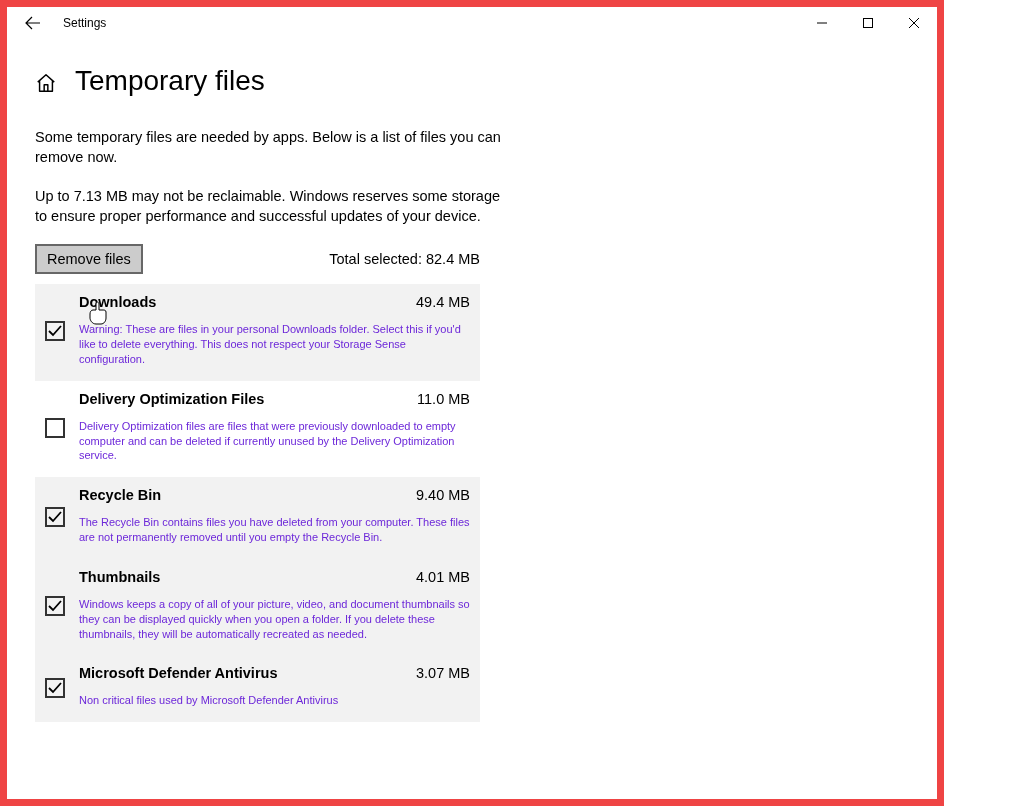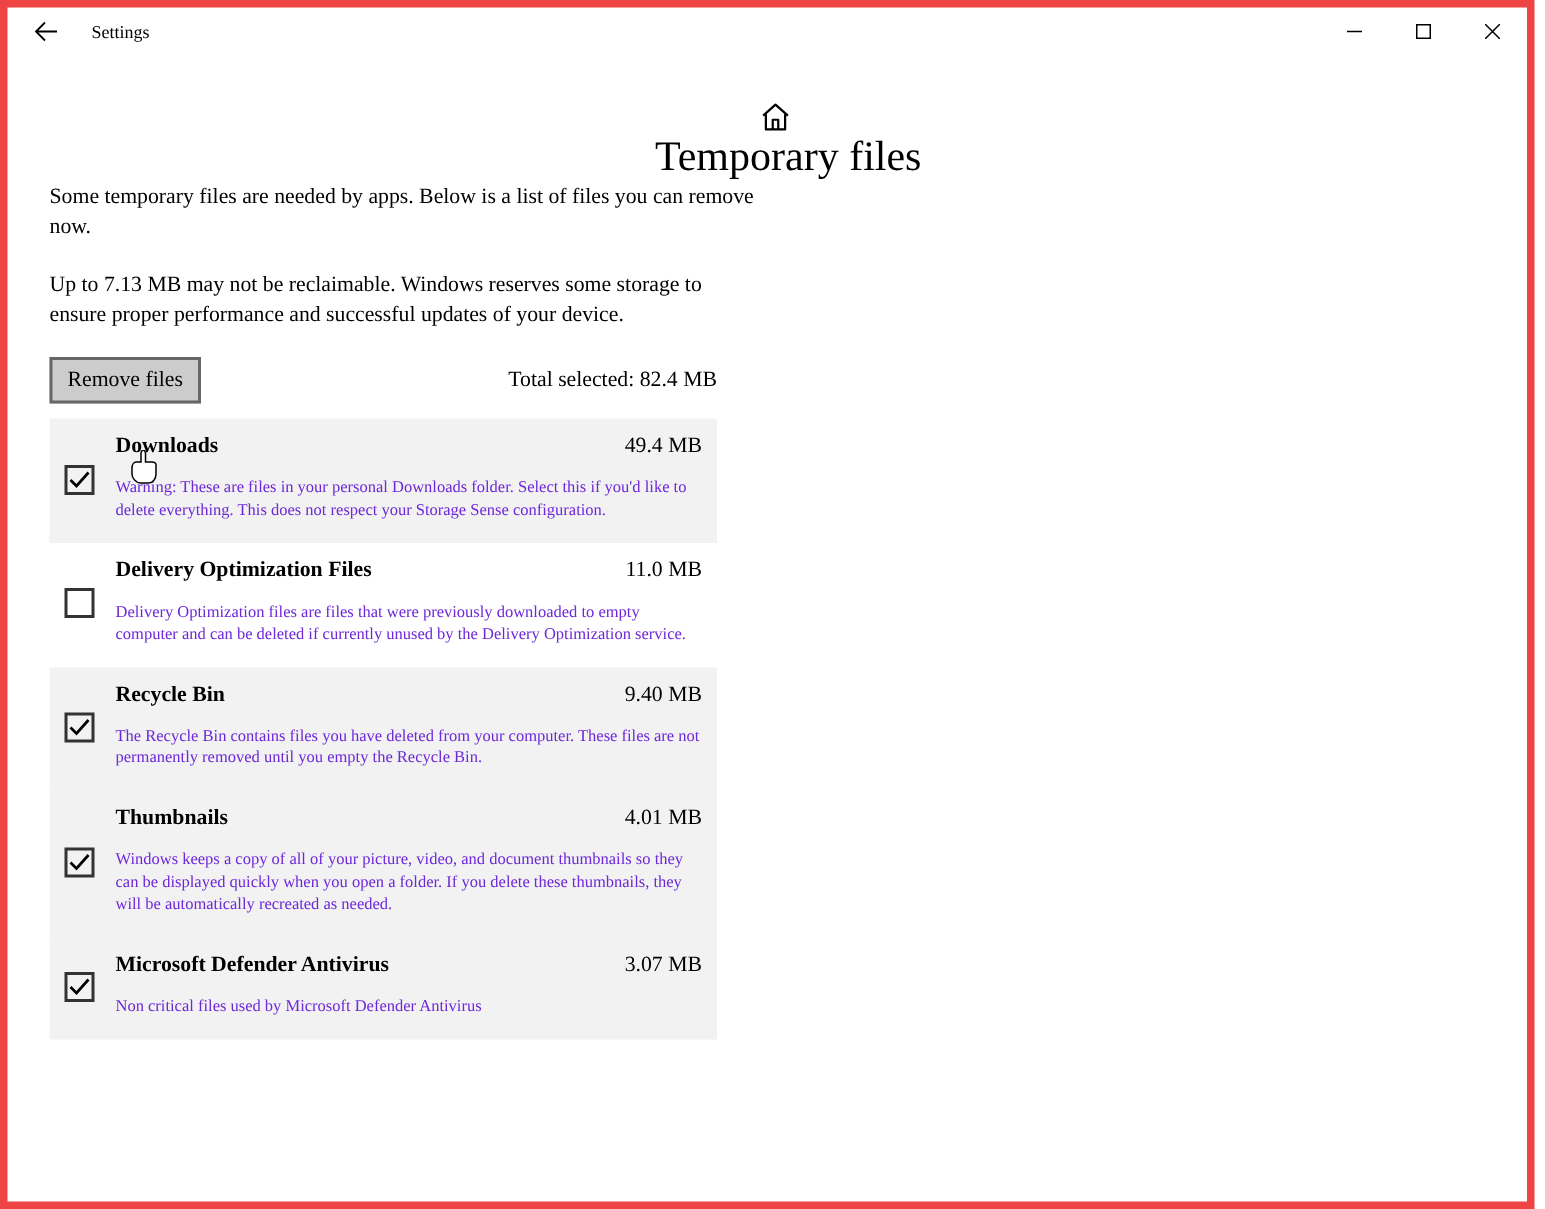--- a/index.html
+++ b/index.html
@@ -1,26 +1,26 @@
 <!DOCTYPE html>
 <html><head>
 <meta charset="utf-8">
 <style>
   * { box-sizing: border-box; margin: 0; padding: 0; }
   html, body { width: 1030px; height: 806px; font-family: "Segoe UI", Arial, sans-serif; background: #fff; overflow: hidden; }
-  .window { width: 1023px; height: 806px; border: 5px solid #ef4444; position: relative; background: #fff; font-family: Liberation Serif, serif; }
+  .window { width: 944px; height: 806px; border: 7px solid #ef4444; position: relative; background: #fff; }
   .titlebar { height: 32px; display: flex; align-items: center; padding-left: 6px; }
   .back-btn { width: 40px; height: 32px; display: flex; align-items: center; justify-content: center; }
   .back-btn svg { width: 16px; height: 16px; }
   .app-title { font-size: 12px; color: #000; margin-left: 10px; }
   .window-controls { position: absolute; top: 0; right: 0; height: 32px; display: flex; }
   .win-btn { width: 46px; height: 32px; display: flex; align-items: center; justify-content: center; }
   .win-btn svg { width: 10px; height: 10px; }
   .content { padding: 20px 0 0 28px; }
-  .header-row { display: flex; align-items: center; margin-top: 6px; flex-direction: column; }
+  .header-row { display: flex; align-items: center; margin-bottom: 30px; margin-top: 6px; }
   .home-icon { width: 22px; height: 22px; margin-right: 18px; margin-top:4px; }
   .page-title { font-size: 28px; font-weight: 500; color: #000; }
   .intro { max-width: 470px; }
   .intro p { font-size: 14.5px; color: #000; line-height: 1.4; margin-bottom: 18px; }
   .link { color: #0067c0; font-size: 14.5px; text-decoration: none; display: inline-block; margin-bottom: 30px; }
   .action-row { display: flex; align-items: center; width: 445px; justify-content: space-between; margin-bottom: 10px; }
   .remove-btn { border: 2px solid #676767; background: #ccc; padding: 5px 10px; font-size: 14.5px; font-family: inherit; cursor: pointer; }
   .total { font-size: 14.5px; color: #000; }
   .cursor { position: absolute; left: 82px; top: 295px; width: 20px; height: 24px; pointer-events:none; }
   .item-list { width: 445px; }

